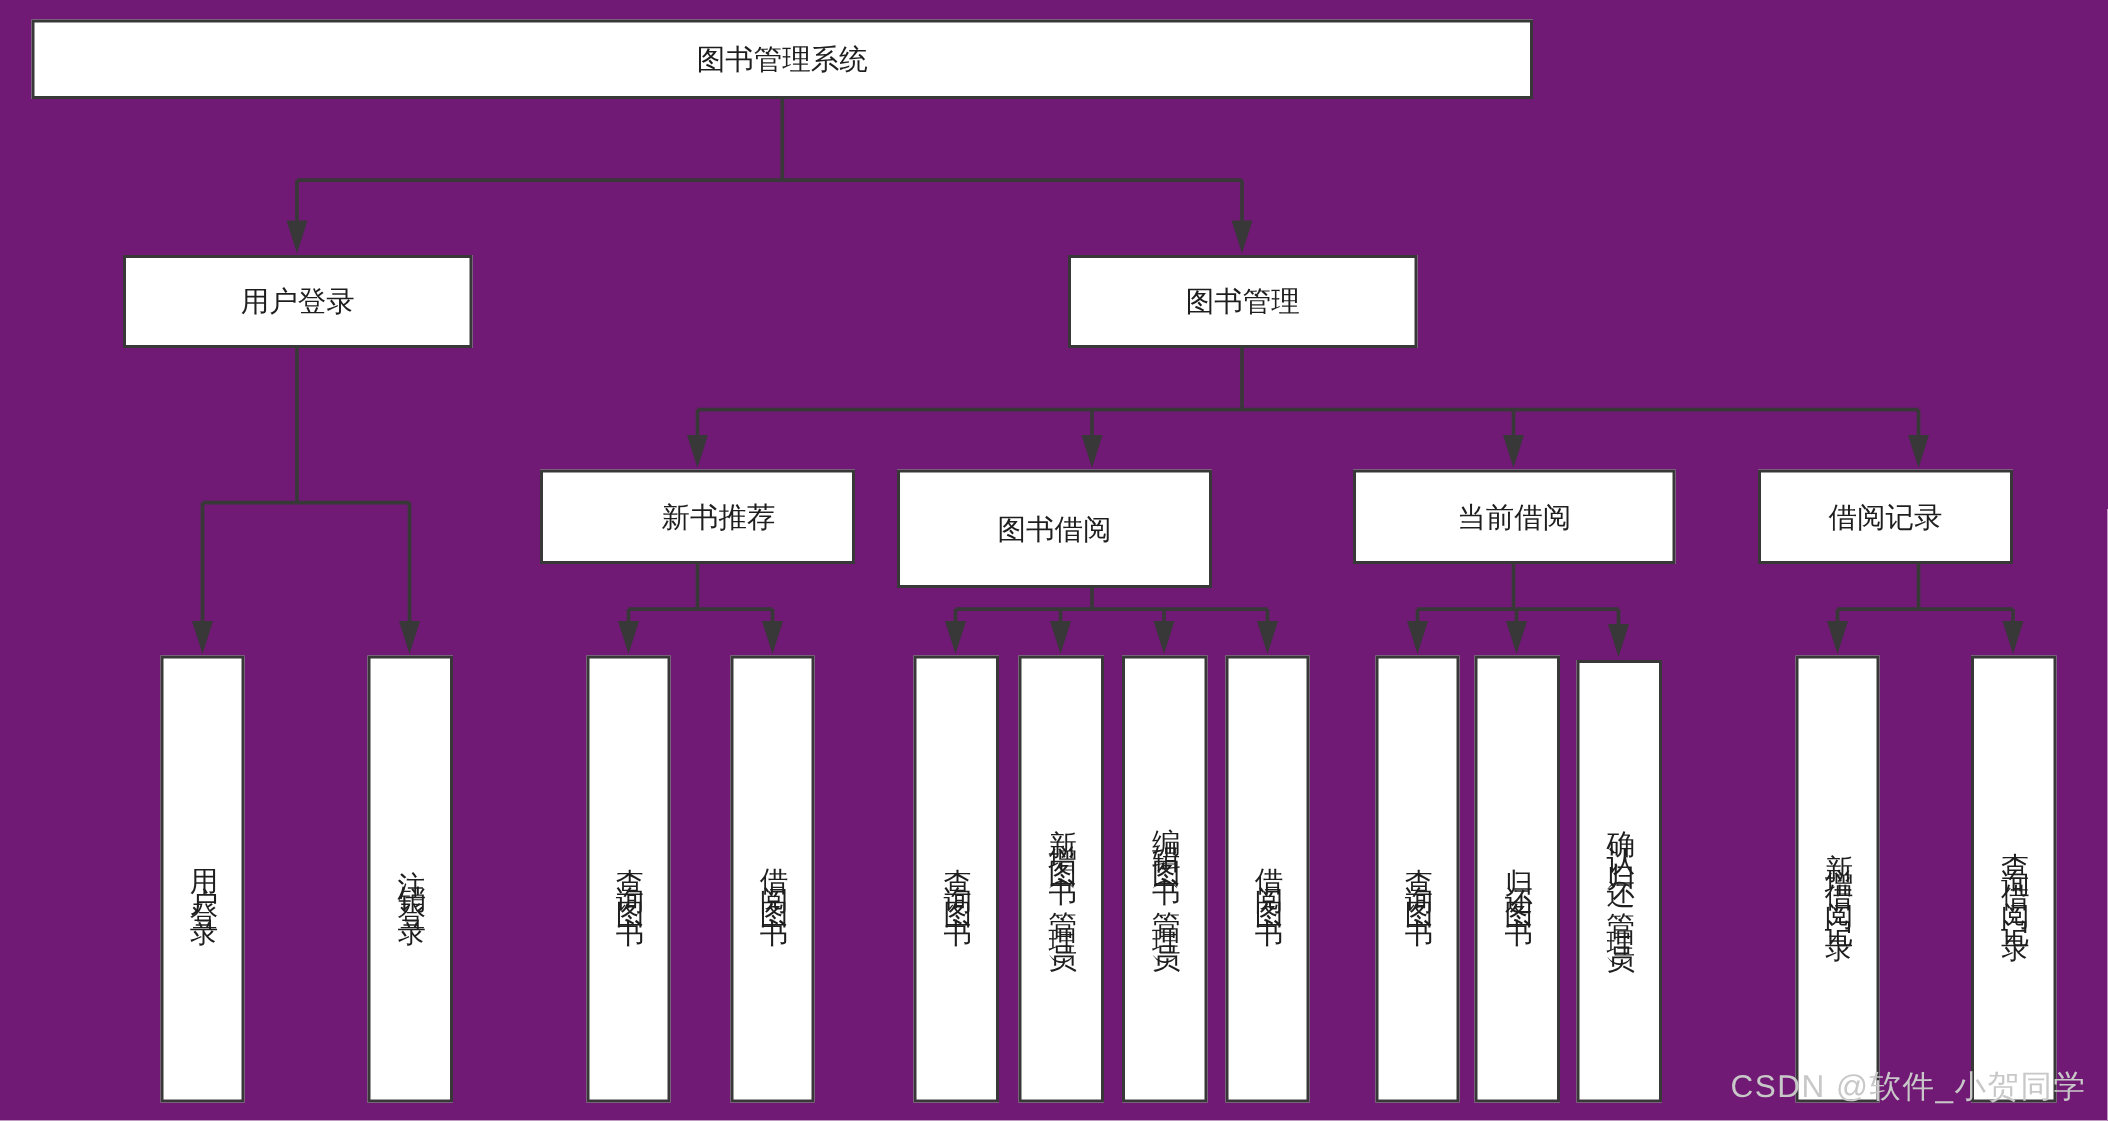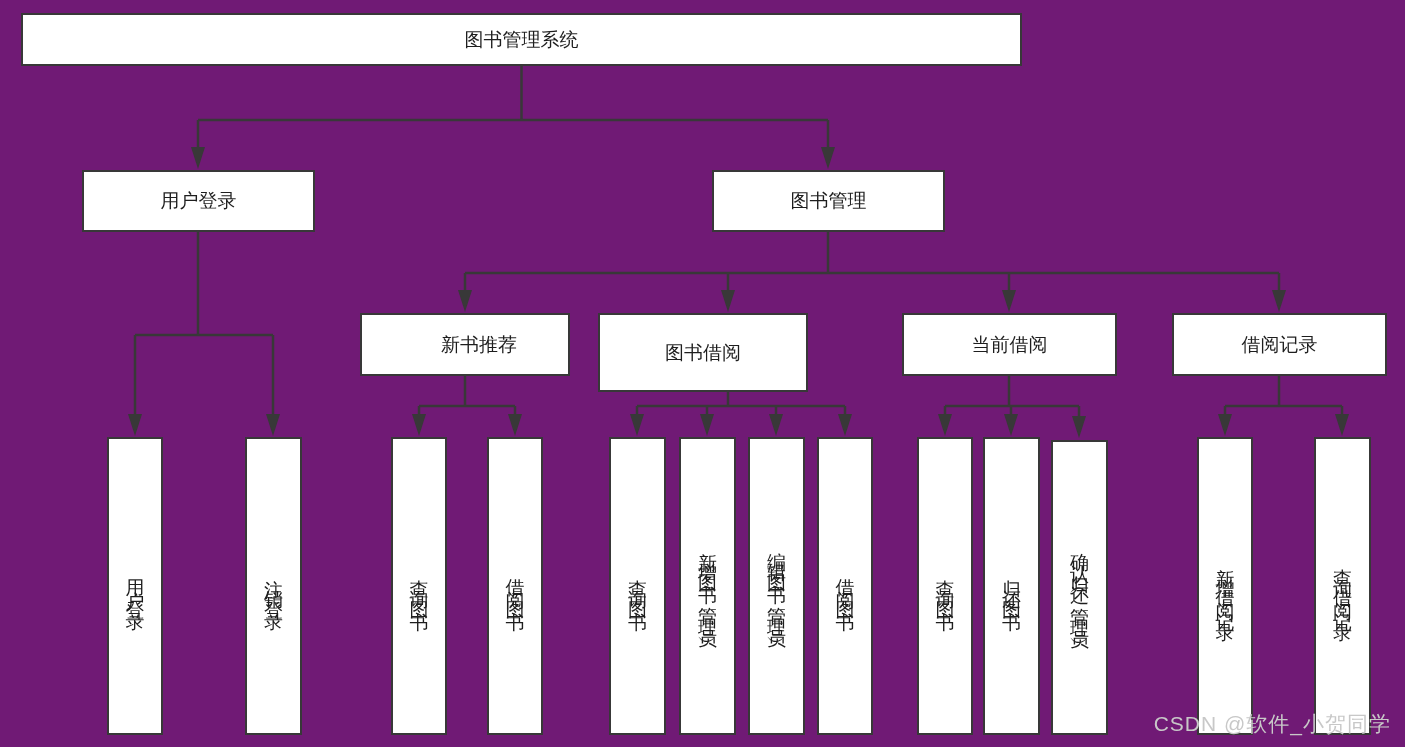--- a/index.html
+++ b/index.html
@@ -71,21 +71,21 @@
   </svg>
 
   <div class="node" style="left:21px; top:13px; width:1001px; height:53px;">图书管理系统</div>
 
   <div class="node" style="left:82px; top:170px; width:233px; height:62px;">用户登录</div>
   <div class="node" style="left:712px; top:170px; width:233px; height:62px;">图书管理</div>
 
   <div class="node" style="left:360px; top:313px; width:210px; height:63px;padding-left:28px;">新书推荐</div>
   <div class="node" style="left:598px; top:313px; width:210px; height:79px;">图书借阅</div>
   <div class="node" style="left:902px; top:313px; width:215px; height:63px;">当前借阅</div>
-  <div class="node" style="left:1172px; top:313px; width:215px; height:63px;">借阅记录</div>
+  <div class="node" style="left:1172px; top:313px; width:170px; height:63px;">借阅记录</div>
 
   <div class="node v" style="left:107px; top:437px; width:56px; height:298px;">用户登录</div>
   <div class="node v" style="left:245px; top:437px; width:57px; height:298px;">注销登录</div>
 
   <div class="node v" style="left:391px; top:437px; width:56px; height:298px;">查询图书</div>
   <div class="node v" style="left:487px; top:437px; width:56px; height:298px;">借阅图书</div>
 
   <div class="node v" style="left:609px; top:437px; width:57px; height:298px;">查询图书</div>
   <div class="node v" style="left:679px; top:437px; width:57px; height:298px;">新增图书（管理员）</div>
   <div class="node v" style="left:748px; top:437px; width:57px; height:298px;">编辑图书（管理员）</div>

